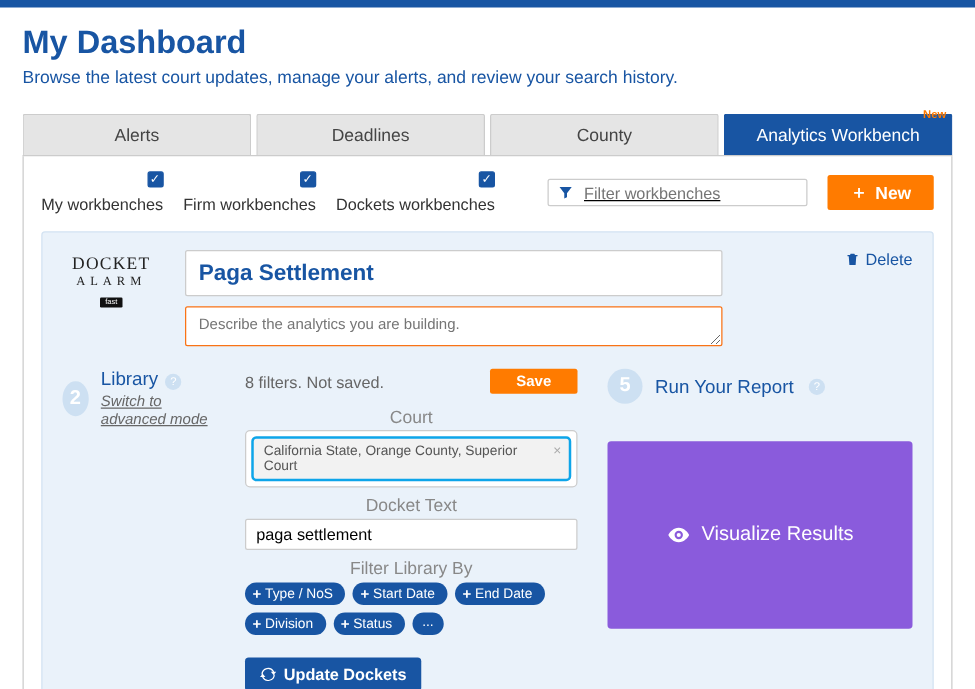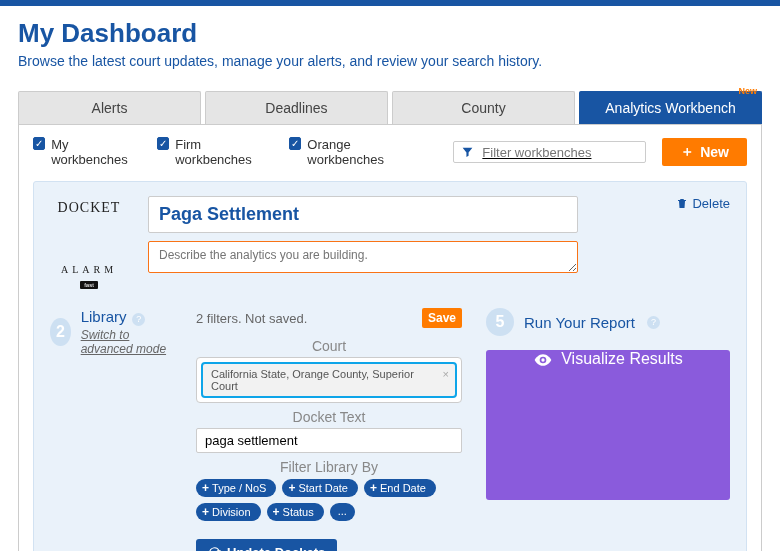--- a/index.html
+++ b/index.html
@@ -7,34 +7,34 @@
   .topbar { height: 6px; background: #1855a3; }
   .page { padding: 12px 18px 0 18px; }
   h1 { color: #1855a3; font-size: 26px; font-weight: 700; margin-bottom: 4px; }
   .subtitle { color: #1855a3; font-size: 14px; margin-bottom: 22px; }
   .tabs { display: flex; gap: 4px; border-bottom: 1px solid #ccc; }
   .tab { flex: 1; background: #e5e5e5; border: 1px solid #ccc; border-bottom: none; padding: 8px 0; text-align: center; font-size: 14px; color: #444; cursor: pointer; position: relative; border-radius: 2px 2px 0 0; }
   .tab.active { background: #1855a3; color: #fff; border-color: #1855a3; }
   .tab .new-badge { position: absolute; top: -6px; right: 4px; font-size: 9px; color: #ff7b00; font-weight: 600; }
   .panel { border: 1px solid #ccc; border-top: none; padding: 12px 14px 20px 14px; }
   .toolbar { display: flex; align-items: center; gap: 16px; margin-bottom: 14px; }
-  .chk { display: flex; align-items: flex-start; gap: 6px; cursor: pointer; font-size: 13px; color: #333; }
+  .chk { display: flex; align-items: flex-end; gap: 6px; cursor: pointer; font-size: 13px; color: #333; flex-direction: column; }
   .chk-box { width: 13px; height: 13px; border: 1.5px solid #1855a3; border-radius: 2px; display: inline-flex; align-items: center; justify-content: center; background: #1855a3; }
   .chk-box::after { content: "✓"; color: #fff; font-size: 10px; line-height: 1; }
   .toolbar-spacer { flex: 1; }
   .filter-wrap { position: relative; width: 208px; }
   .filter-wrap svg { position: absolute; left: 8px; top: 50%; transform: translateY(-50%); }
   .filter-input { width: 100%; height: 22px; padding: 3px 16px 3px 28px; border: 1px solid #ccc; border-radius: 2px; font-size: 13px; text-decoration: underline; }
   .btn-orange { background: #ff7b00; color: #fff; border: none; padding: 5px 18px; font-size: 14px; font-weight: 600; border-radius: 2px; cursor: pointer; display: inline-flex; align-items: center; gap: 6px; }
-  .btn-orange-sm { background: #ff7b00; color: #fff; border: none; padding: 3px 6px; font-size: 12px; font-weight: 600; border-radius: 2px; cursor: pointer; }
+  .btn-orange-sm { background: #ff7b00; color: #fff; border: none; padding: 3px 21px; font-size: 12px; font-weight: 600; border-radius: 2px; cursor: pointer; }
   .workbench { background: #eaf2fa; border: 1px solid #d2e2f2; border-radius: 3px; padding: 14px 16px 18px 16px; }
   .wb-header { display: flex; align-items: flex-start; gap: 20px; margin-bottom: 18px; }
   .logo { width: 78px; text-align: center; padding-top: 4px; }
   .logo-big { font-family: Georgia, serif; font-weight: 400; letter-spacing: 1px; font-size: 14px; color: #222; }
-  .logo-small { font-family: Georgia, serif; font-size: 10px; letter-spacing: 4px; color: #222; margin-top: 48px; }
+  .logo-small { font-family: Georgia, serif; font-size: 10px; letter-spacing: 4px; color: #222; }
   .logo-tag { display: inline-block; background: #111; color: #fff; font-size: 6px; padding: 1px 4px; margin-top: 2px; border-radius: 1px; }
   .wb-inputs { flex: 1; max-width: 430px; display: flex; flex-direction: column; gap: 8px; }
   .wb-title-input { width: 100%; padding: 7px 10px; font-size: 18px; font-weight: 700; color: #1855a3; border: 1px solid #ccc; border-radius: 2px; background: #fff; }
   .wb-desc { width: 100%; height: 32px; padding: 6px 10px; font-size: 12px; color: #999; border: 1px solid #f97316; border-radius: 2px; resize: both; font-family: inherit; }
   .delete-link { color: #1855a3; font-size: 13px; display: inline-flex; align-items: center; gap: 4px; cursor: pointer; margin-left: auto; }
   .columns { display: flex; gap: 24px; align-items: flex-start; }
   .col-left { flex: 0 0 412px; display: flex; gap: 14px; }
   .col-right { flex: 1; }
   .step-head { display: flex; align-items: center; gap: 10px; }
   .step-circle { width: 28px; height: 28px; border-radius: 50%; background: #cde0f2; color: #fff; font-weight: 700; font-size: 16px; display: flex; align-items: center; justify-content: center; }
@@ -48,21 +48,21 @@
   .field-label { font-size: 14px; color: #888; margin-bottom: 3px; margin-top: 6px; text-align: center; }
   .court-tag-box { border: 1px solid #ccc; border-radius: 4px; padding: 4px; background: #fff; }
   .court-tag { background: #f2f2f2; border: 2px solid #0ea5e9; border-radius: 4px; padding: 4px 20px 4px 8px; font-size: 11px; color: #555; position: relative; display: block; }
   .court-tag .x { position: absolute; right: 6px; top: 4px; color: #aaa; cursor: pointer; font-size: 11px; }
   .text-input { width: 100%; padding: 4px 8px; font-size: 13px; border: 1px solid #ccc; border-radius: 2px; background: #fff; }
   .chips { display: flex; flex-wrap: wrap; gap: 6px; margin-top: 4px; }
   .chip { background: #1855a3; color: #fff; border-radius: 11px; padding: 2px 10px 2px 6px; font-size: 11px; display: inline-flex; align-items: center; gap: 3px; cursor: pointer; }
   .chip-plus { font-weight: 700; font-size: 12px; }
   .chip-more { background: #1855a3; color: #fff; border-radius: 11px; padding: 2px 8px; font-size: 11px; cursor: pointer; }
   .btn-blue { background: #1855a3; color: #fff; border: none; padding: 6px 12px; font-size: 13px; border-radius: 3px; cursor: pointer; display: inline-flex; align-items: center; gap: 6px; margin-top: 18px; font-weight: 600; }
-  .viz { background: #8a5bdc; border-radius: 3px; height: 150px; margin-top: 14px; display: flex; align-items: flex-start; justify-content: center; color: #fff; font-size: 16px; font-weight: 500; gap: 8px; cursor: pointer; }
+  .viz { background: #8a5bdc; border-radius: 3px; height: 150px; margin-top: 30px; display: flex; align-items: center; justify-content: center; color: #fff; font-size: 16px; font-weight: 500; gap: 8px; cursor: pointer; }
 </style>
 </head>
 <body>
 
 <div class="topbar"></div>
 
 <div class="page">
   <h1>My Dashboard</h1>
   <div class="subtitle">Browse the latest court updates, manage your alerts, and review your search history.</div>
 
@@ -82,21 +82,21 @@
       <label class="chk">
         <span class="chk-box"></span>
         <span>My workbenches</span>
       </label>
       <label class="chk">
         <span class="chk-box"></span>
         <span>Firm workbenches</span>
       </label>
       <label class="chk">
         <span class="chk-box"></span>
-        <span>Orange workbenches</span>
+        <span>Dockets workbenches</span>
       </label>
       <div class="toolbar-spacer"></div>
       <div class="filter-wrap">
         <svg width="13" height="13" viewBox="0 0 24 24">
             <path fill="#1855a3" d="M3 4h18l-7 9v6l-4 2v-8L3 4z"></path>
           </svg>
         <input class="filter-input" placeholder="Filter workbenches" style="">
       </div>
       <button class="btn-orange">
         <span style="font-weight:700">＋</span>
@@ -133,21 +133,21 @@
               <div>
                 <span class="step-title">Library</span>
                 <span class="step-q">?</span>
                 <a class="sub-link">Switch to advanced mode</a>
               </div>
             </div>
           </div>
 
           <div class="lib-body">
             <div class="filters-row">
-              <span class="filters-label">2 filters. Not saved.</span>
+              <span class="filters-label">8 filters. Not saved.</span>
               <button class="btn-orange-sm">Save</button>
             </div>
 
             <div class="field-label">Court</div>
             <div class="court-tag-box">
               <span class="court-tag">
                 <span>California State, Orange County, Superior Court</span>
                 <span class="x">×</span>
               </span>
             </div>

